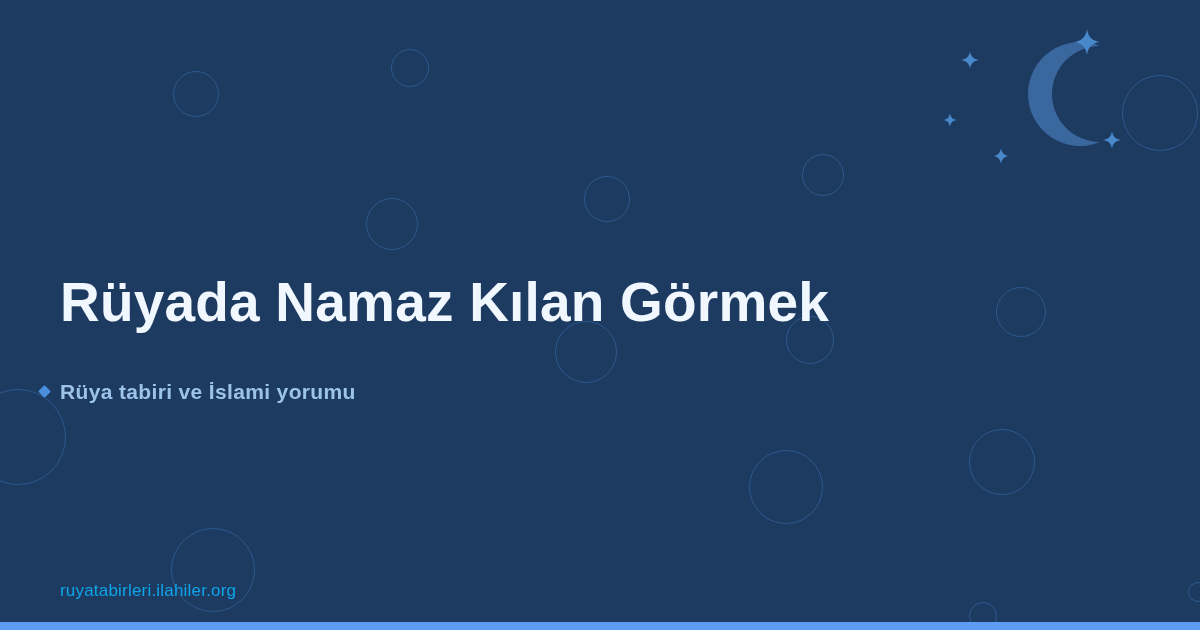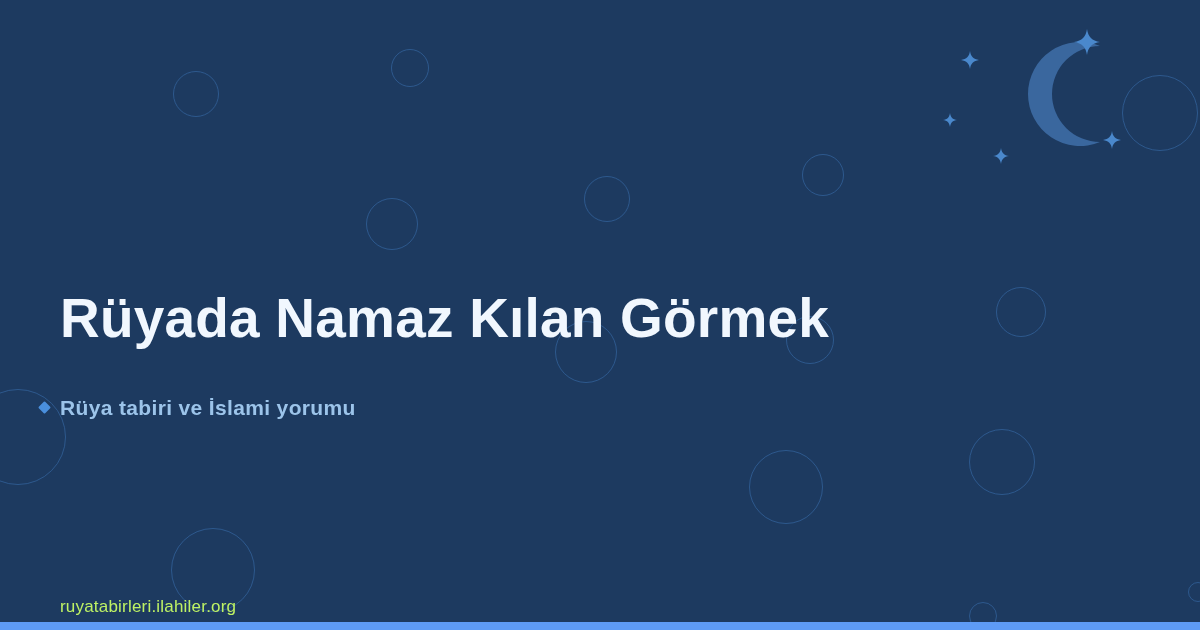--- a/index.html
+++ b/index.html
@@ -50,21 +50,21 @@
   }
 
   .star {
     position: absolute;
   }
 
   
   .content {
     position: absolute;
     left: 0;
-    top: 16px;
+    top: 0;
     width: 1200px;
     height: 500px;
     z-index: 5;
   }
 
   .title {
     position: absolute;
     left: 60px;
     top: 272px;
     margin: 0;
@@ -102,21 +102,21 @@
     letter-spacing: 0.35px;
     white-space: nowrap;
   }
 
   .site-url {
     position: absolute;
     left: 60px;
     top: 581px;
     font-size: 17px;
     font-weight: 400;
-    color: #bef264;
+    color: #0ea5e9;
     letter-spacing: 0.2px;
     white-space: nowrap;
   }
 
   .accent-bar {
     position: absolute;
     left: 0;
     bottom: 0;
     width: 1200px;
     height: 8px;

